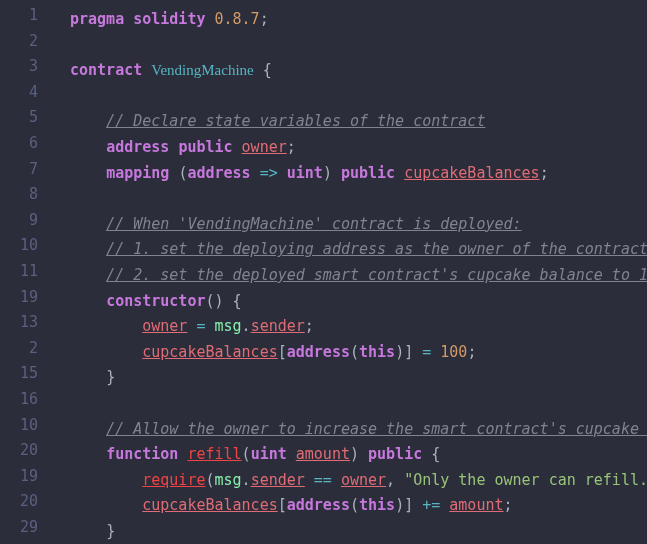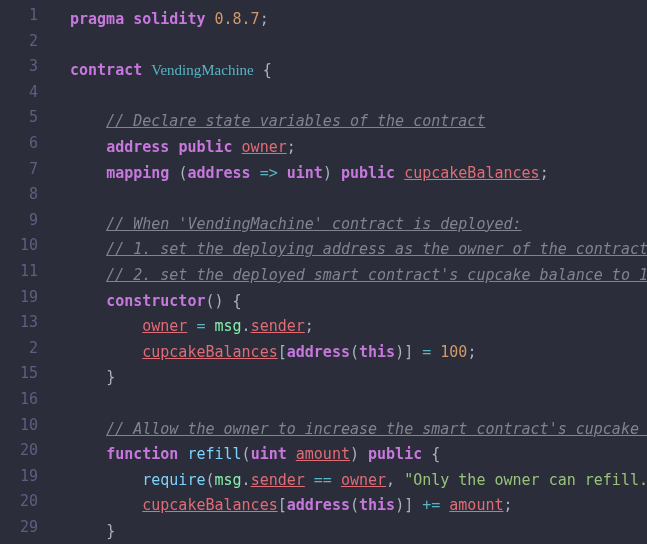--- a/index.html
+++ b/index.html
@@ -33,21 +33,21 @@
     padding-left: 20px;
     white-space: pre;
     color: #abb2bf;
     overflow: hidden;
   }
   .code .line { height: 25.6px; }
   .tok-kw   { color: #c678dd; font-weight: bold; }
   .tok-num  { color: #d19a66; }
   .tok-str  { color: #98c379; }
   .tok-type { color: #56b6c2; font-family: Liberation Serif, serif; }
-  .tok-fn   { color: #7dd3fc; }
+  .tok-fn   { color: #ef4444; text-decoration: underline; }
   .tok-id   { color: #86efac; }
   .tok-var  { color: #e06c75; text-decoration: underline; }
   .tok-op   { color: #56b6c2; }
   .tok-pn   { color: #abb2bf; }
   .tok-cm   { color: #7f848e; font-style: italic; text-decoration: underline; }
   .tok-pl   { color: #abb2bf; }
 </style>
 </head>
 <body>
 

